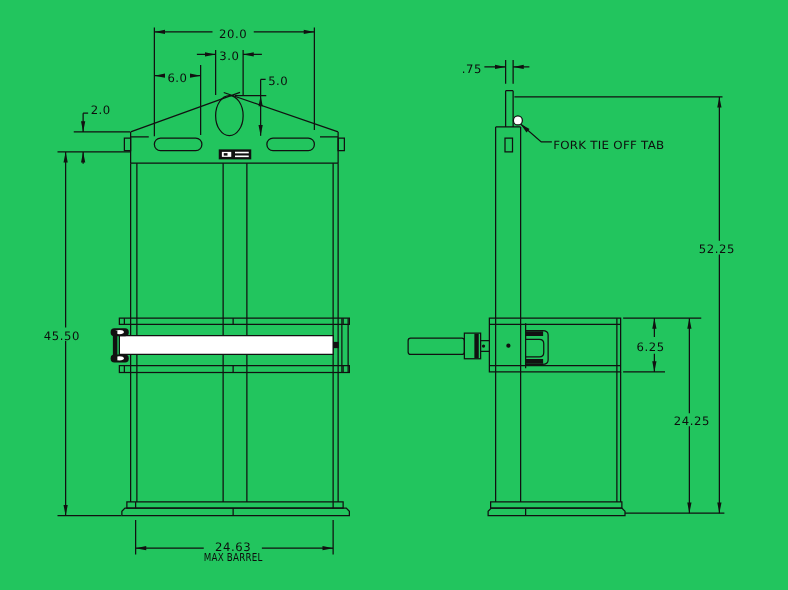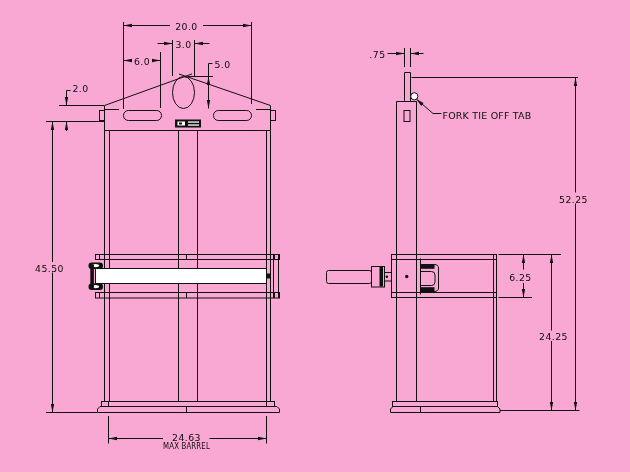--- a/index.html
+++ b/index.html
@@ -1,16 +1,16 @@
 <!DOCTYPE html>
 <html><head>
 <meta charset="utf-8">
 <style>
   html,body{margin:0;padding:0;background:#ffffff;}
-  .page{width:630px;height:472px;background:#f9a8d4;position:relative;font-family:"DejaVu Sans",sans-serif;}
+  .page{width:630px;height:472px;background:#22c55e;position:relative;font-family:"DejaVu Sans",sans-serif;}
   svg{display:block;}
   .ln{stroke:#111111;stroke-width:1;fill:none;}
   .fill{fill:#111111;stroke:none;}
   .whitefill{fill:#ffffff;stroke:#111111;stroke-width:1;}
   text{fill:#0d0d0d;}
   .dim{font-size:9.3px;letter-spacing:0.45px;}
   .note{font-size:8.8px;letter-spacing:0.2px;}
   .lbl{font-size:9px;letter-spacing:0.2px;}
   .mid{text-anchor:middle;}
   .end{text-anchor:end;}

